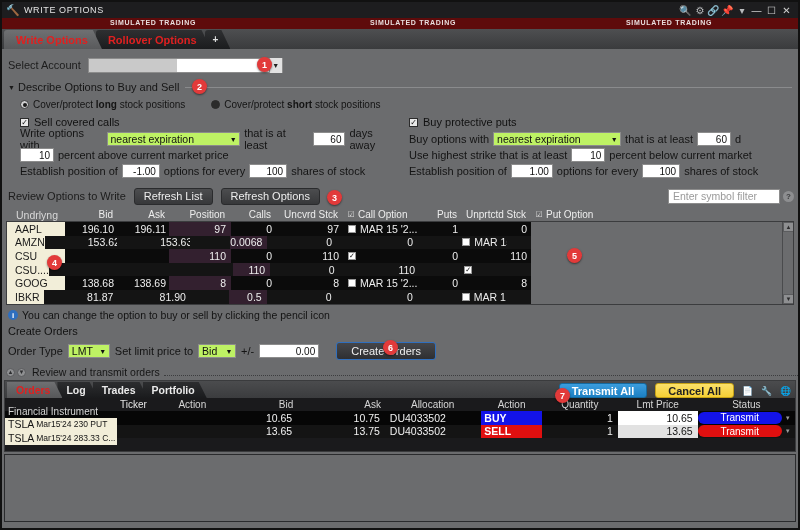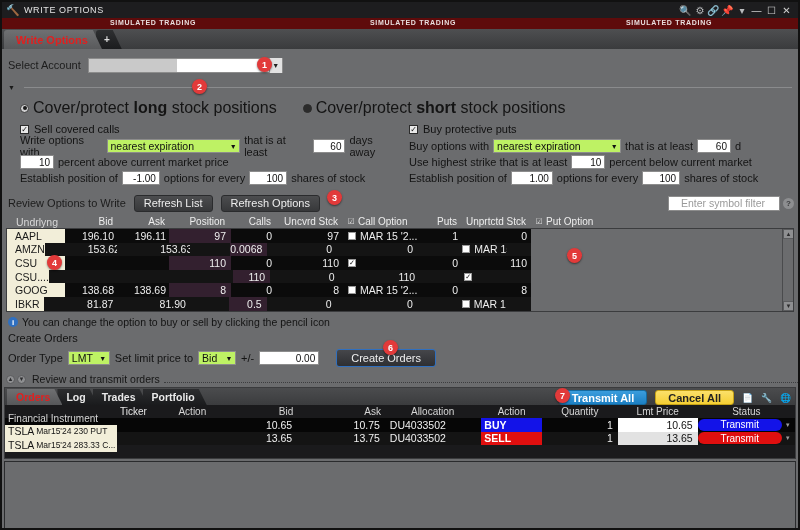--- a/index.html
+++ b/index.html
@@ -96,21 +96,21 @@
     display: flex; align-items: center; justify-content: center;
     font-size: 7px; color: #222;
   }
 
   
   .grp { margin: 4px 6px 0 6px; position: relative; }
   .grp-head { display: flex; align-items: center; font-size: 11px; color: #151515; height: 14px; }
   .tri { font-size: 7px; margin-right: 3px; color: #1a1a1a; }
   .grp-line { flex: 1; height: 1px; background: #8a8b8d; margin-left: 6px; }
 
-  .radio-row { display: flex; align-items: center; margin: 5px 0 0 12px; font-size: 16px; color: #141414; }
+  .radio-row { display: flex; align-items: center; margin: 5px 0 0 12px; font-size: 10px; color: #141414; }
   .radio {
     width: 9px; height: 9px; border-radius: 50%;
     border: 1px solid #3c3c3c; background: #cfcfd0;
     display: inline-flex; align-items: center; justify-content: center;
     margin-right: 4px;
   }
   .radio.on::after { content:''; width: 4px; height: 4px; border-radius:50%; background:#1a1a1a; }
   .radio.filled { background: #2b2b2b; border-color:#2b2b2b; }
   .gap { width: 26px; }
 
@@ -147,21 +147,21 @@
   .btn {
     height: 17px; padding: 0 9px; font-size: 11px;
     background: linear-gradient(#4c4d4f,#37383a); color: #ededed;
     border: 1px solid #2a2b2d; border-radius: 3px;
     display: inline-flex; align-items: center; justify-content: center;
     margin-left: 8px;
   }
   .filter-wrap { margin-left: auto; display: flex; align-items: center; padding-right: 4px; }
   .filter-in {
     width: 112px; height: 15px; background: #fff; border: 1px solid #8c8c8c;
-    font-size: 10.5px; color: #9a9a9a; padding-left: 12px;
+    font-size: 10.5px; color: #9a9a9a; padding-left: 4px;
     display: flex; align-items: center;
   }
   .help-ico {
     width: 11px; height: 11px; border-radius: 50%;
     background: #8d8e90; color: #3a3b3d; font-size: 8px;
     display: inline-flex; align-items: center; justify-content: center;
     margin-left: 3px; font-weight: bold;
   }
 
   
@@ -328,39 +328,43 @@
   <div class="simbar">
     <span class="st" style="left:108px">SIMULATED TRADING</span>
     <span class="st" style="left:368px">SIMULATED TRADING</span>
     <span class="st" style="left:624px">SIMULATED TRADING</span>
   </div>
 
   <div class="tabstrip">
     <div class="tab sel">
       <span>Write Options</span>
     </div>
+    <div class="tab">
+      <span>Rollover Options</span>
+    </div>
     <div class="tab plus">
       <span>+</span>
     </div>
   </div>
 
   <div class="pane">
 
     <div class="acct-row">
       <span class="lbl">Select Account</span>
       <div class="acct-input">
         <div class="acct-mask"></div>
         <div style="flex:1"></div>
         <div class="acct-arrow">▼</div>
       </div>
     </div>
 
     <div class="grp">
       <div class="grp-head">
         <span class="tri">▼</span>
+        <span>Describe Options to Buy and Sell</span>
         <span class="grp-line"></span>
       </div>
 
       <div class="radio-row">
         <span class="radio on"></span>
         <span><span>Cover/protect </span><b>long</b><span> stock positions</span></span>
         <span class="gap"></span>
         <span class="radio filled"></span>
         <span><span>Cover/protect </span><b>short</b><span> stock positions</span></span>
       </div>

